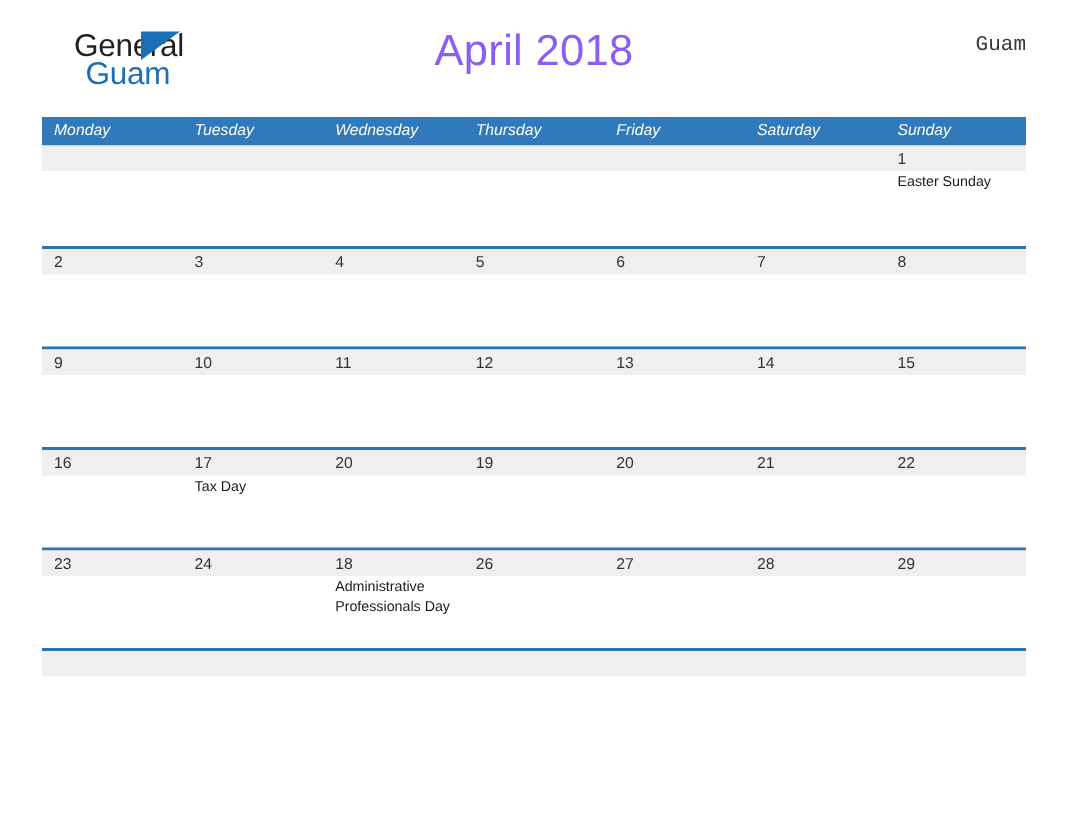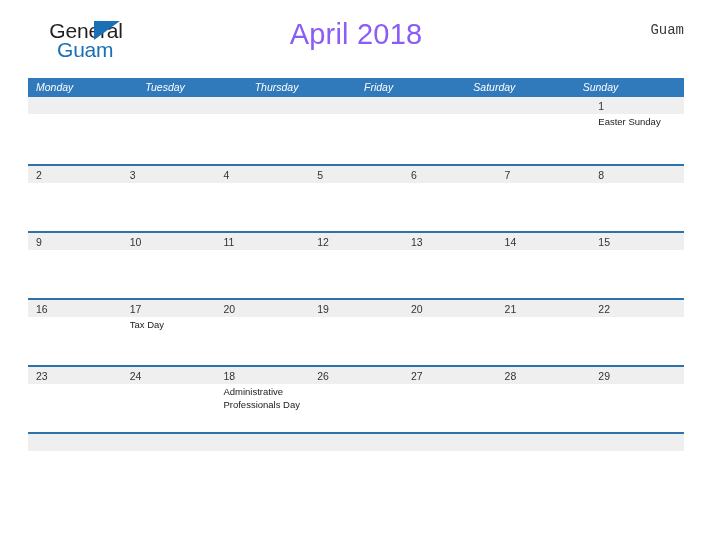--- a/index.html
+++ b/index.html
@@ -183,20 +183,21 @@
 
     <div class="cal-title">April 2018</div>
 
     <div class="region">Guam</div>
   </div>
 
   <div class="calendar">
     <div class="dow-row">
         <div class="dow">Monday</div>
         <div class="dow">Tuesday</div>
+        <div class="dow">Wednesday</div>
         <div class="dow">Thursday</div>
         <div class="dow">Friday</div>
         <div class="dow">Saturday</div>
         <div class="dow">Sunday</div>
       </div>
     <div id="weeks-container">
         <div class="week">
           <div class="day empty">
             <span class="daynum"></span>
           </div>

